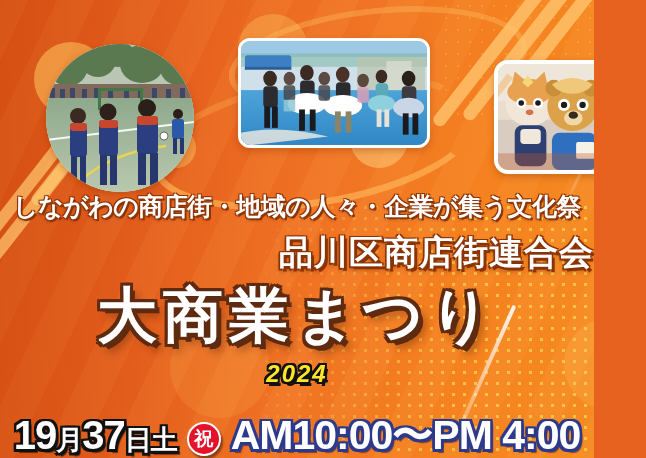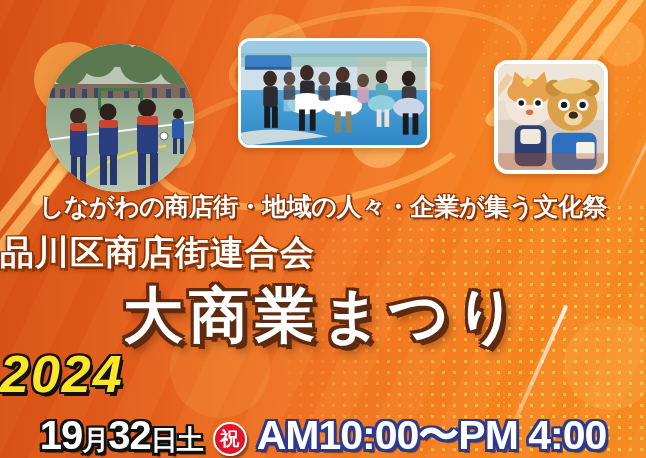--- a/index.html
+++ b/index.html
@@ -1,21 +1,21 @@
 <!DOCTYPE html>
 <html><head>
 <meta charset="utf-8">
 <style>
   * { margin:0; padding:0; box-sizing:border-box; }
   html,body { width:646px; height:458px; overflow:hidden; background:#e8621f; }
   body { font-family:"Liberation Sans", sans-serif; }
 
   #poster{
     position:relative;
-    width:646px; height:458px;
+    width:594px; height:458px;
     overflow:hidden;
     background:#1d4ed8;
   }
 
   
   .bg-base{
     position:absolute; inset:0;
     background:linear-gradient(100deg,#e05a18 0%, #e8621f 28%, #f07424 55%, #f5821f 78%, #f58b22 100%);
   }
   .bg-diagonal-stripes{
@@ -140,21 +140,21 @@
     color:#ffffff;
     letter-spacing:-0.5px;
     white-space:nowrap;
     text-shadow:
       2px 2px 0 #8c3508, -1px -1px 0 #8c3508, 1px -1px 0 #8c3508,
       -1px 1px 0 #8c3508, 0 2px 3px rgba(90,30,0,.45);
   }
 
   .orgname{
     position:absolute; left:0; right:0; top:230px;
-    text-align:left;
+    text-align:right;
     font-size:34px;
     font-weight:bold;
     color:#ffffff;
     letter-spacing:1px;
     white-space:nowrap;
     text-shadow:
       3px 3px 0 #8a3406, -1.5px -1.5px 0 #8a3406, 1.5px -1.5px 0 #8a3406,
       -1.5px 1.5px 0 #8a3406, 0 3px 5px rgba(90,30,0,.5);
   }
 
@@ -170,22 +170,23 @@
     text-shadow:
       5px 5px 0 #5e2a10,
       -3px -3px 0 #5e2a10, 3px -3px 0 #5e2a10,
       -3px 3px 0 #5e2a10, 3px 3px 0 #5e2a10,
       -3px 0 0 #5e2a10, 3px 0 0 #5e2a10,
       0 -3px 0 #5e2a10, 0 3px 0 #5e2a10,
       7px 8px 9px rgba(70,25,0,.45);
   }
 
   .year{
-    position:absolute; left:0; right:0; top:344px;
-    font-size:52px;
+    position:absolute; left:0; right:0; top:360px;
+    text-align:center;
+    font-size:24px;
     font-weight:bold;
     font-style:italic;
     color:#ffe629;
     letter-spacing:2px;
     text-shadow:
       -2px -2px 0 #111, 2px -2px 0 #111, -2px 2px 0 #111, 2px 2px 0 #111,
       -2px 0 0 #111, 2px 0 0 #111, 0 -2px 0 #111, 0 2px 0 #111,
       3px 4px 0 #111;
   }
 
@@ -446,18 +447,18 @@
 
   <div class="tagline">しながわの商店街・地域の人々・企業が集う文化祭</div>
 
   <div class="orgname">品川区商店街連合会</div>
 
   <div class="maintitle">大商業まつり</div>
 
   <div class="year">2024</div>
 
   <div class="datetime-row">
-    <span class="date-part"><span>19</span><span class="small">月</span><span>32</span><span class="small">日</span><span class="small">土</span></span>
+    <span class="date-part"><span>19</span><span class="small">月</span><span>37</span><span class="small">日</span><span class="small">土</span></span>
     <span class="holiday-badge">祝</span>
     <span class="time-part">AM10:00〜PM 4:00</span>
   </div>
 
 </div>
 
 </body></html>

